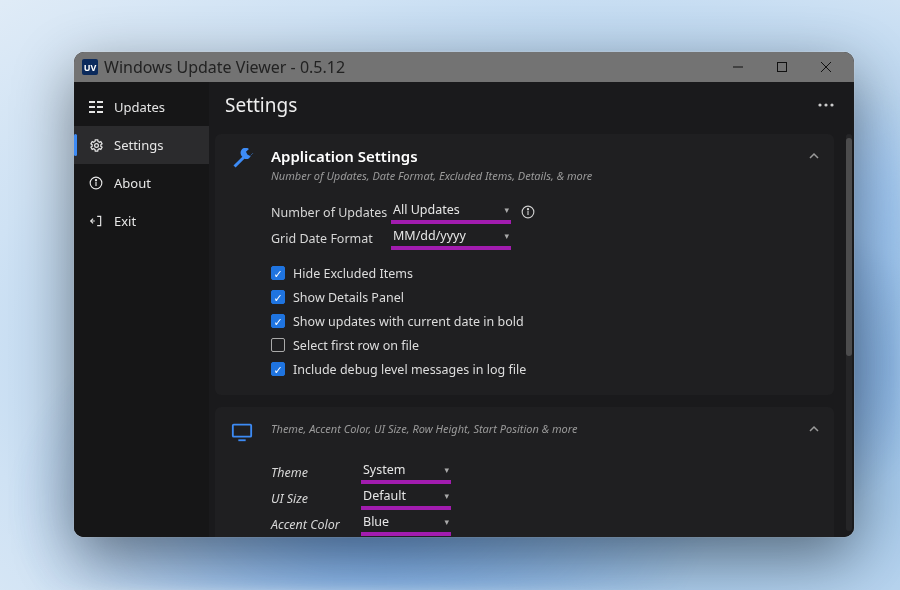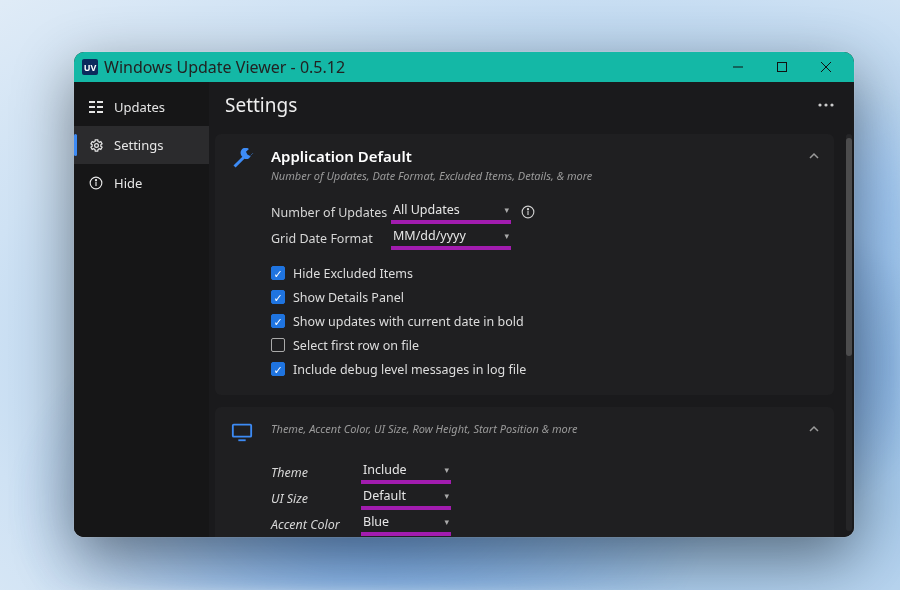--- a/index.html
+++ b/index.html
@@ -20,21 +20,21 @@
     position: absolute;
     left: 74px; top: 52px;
     width: 780px; height: 485px;
     background: #1a1a1c;
     border-radius: 10px;
     overflow: hidden;
     box-shadow: 0 20px 60px rgba(0,0,0,.45), 0 0 0 1px rgba(255,255,255,.15);
   }
   .titlebar {
     height: 30px;
-    background: #14b8a6;
+    background: #737373;
     display: flex; align-items: center;
     padding: 0 6px 0 8px;
     color: #222;
     font-size: 12px;
   }
   .appicon {
     width: 16px; height: 16px;
     background: #0b2a5c;
     color: #fff;
     font-size: 9px; font-weight: 700;
@@ -205,21 +205,31 @@
         <span>Settings</span>
       </div>
       <div class="nav-item">
         <span class="ico">
           <svg width="14" height="14" viewBox="0 0 24 24" fill="none" stroke="#e6e6e6" stroke-width="2">
               <circle cx="12" cy="12" r="10"></circle>
               <line x1="12" y1="10" x2="12" y2="17"></line>
               <circle cx="12" cy="7" r="1" fill="#e6e6e6"></circle>
             </svg>
         </span>
-        <span>Hide</span>
+        <span>About</span>
+      </div>
+      <div class="nav-item">
+        <span class="ico">
+          <svg width="14" height="14" viewBox="0 0 24 24" fill="none" stroke="#e6e6e6" stroke-width="2">
+              <path d="M14 4h6v16h-6"></path>
+              <path d="M10 12H3"></path>
+              <path d="M7 8l-4 4 4 4"></path>
+            </svg>
+        </span>
+        <span>Exit</span>
       </div>
     </div>
 
     <div class="main">
       <div class="main-header">
         <div class="page-title">Settings</div>
         <div class="more-btn">
           <svg width="16" height="4" viewBox="0 0 16 4">
               <circle cx="2" cy="2" r="1.6" fill="#ccc"></circle>
               <circle cx="8" cy="2" r="1.6" fill="#ccc"></circle>
@@ -231,21 +241,21 @@
       <div class="content">
 
         <div class="card">
           <div class="card-head">
             <div class="card-icon">
               <svg width="24" height="24" viewBox="0 0 24 24" fill="#3d8bf5">
                   <path d="M22 6.5a5.5 5.5 0 0 1-7.4 5.2L5 21.3 2.7 19 12.3 9.4A5.5 5.5 0 0 1 19.5 1l-3.2 3.2 1.5 3 3 1.5L24 5.5c0 .3 0 .7-.1 1z" transform="scale(0.92)"></path>
                 </svg>
             </div>
             <div>
-              <div class="card-title">Application Default</div>
+              <div class="card-title">Application Settings</div>
               <div class="card-sub">Number of Updates, Date Format, Excluded Items, Details, &amp; more</div>
             </div>
           </div>
           <div class="chev">
             <svg width="12" height="12" viewBox="0 0 12 12">
                 <path d="M2 8 L6 4 L10 8" fill="none" stroke="#9a9a9a" stroke-width="1.5"></path>
               </svg>
           </div>
 
           <div class="form">
@@ -311,21 +321,21 @@
           <div class="chev">
             <svg width="12" height="12" viewBox="0 0 12 12">
                 <path d="M2 8 L6 4 L10 8" fill="none" stroke="#9a9a9a" stroke-width="1.5"></path>
               </svg>
           </div>
 
           <div class="form">
             <div class="row short">
               <div class="lbl">Theme</div>
               <div class="select narrow">
-                <span>Include</span>
+                <span>System</span>
                 <span class="caret">▾</span>
               </div>
             </div>
             <div class="row short">
               <div class="lbl">UI Size</div>
               <div class="select narrow">
                 <span>Default</span>
                 <span class="caret">▾</span>
               </div>
             </div>

